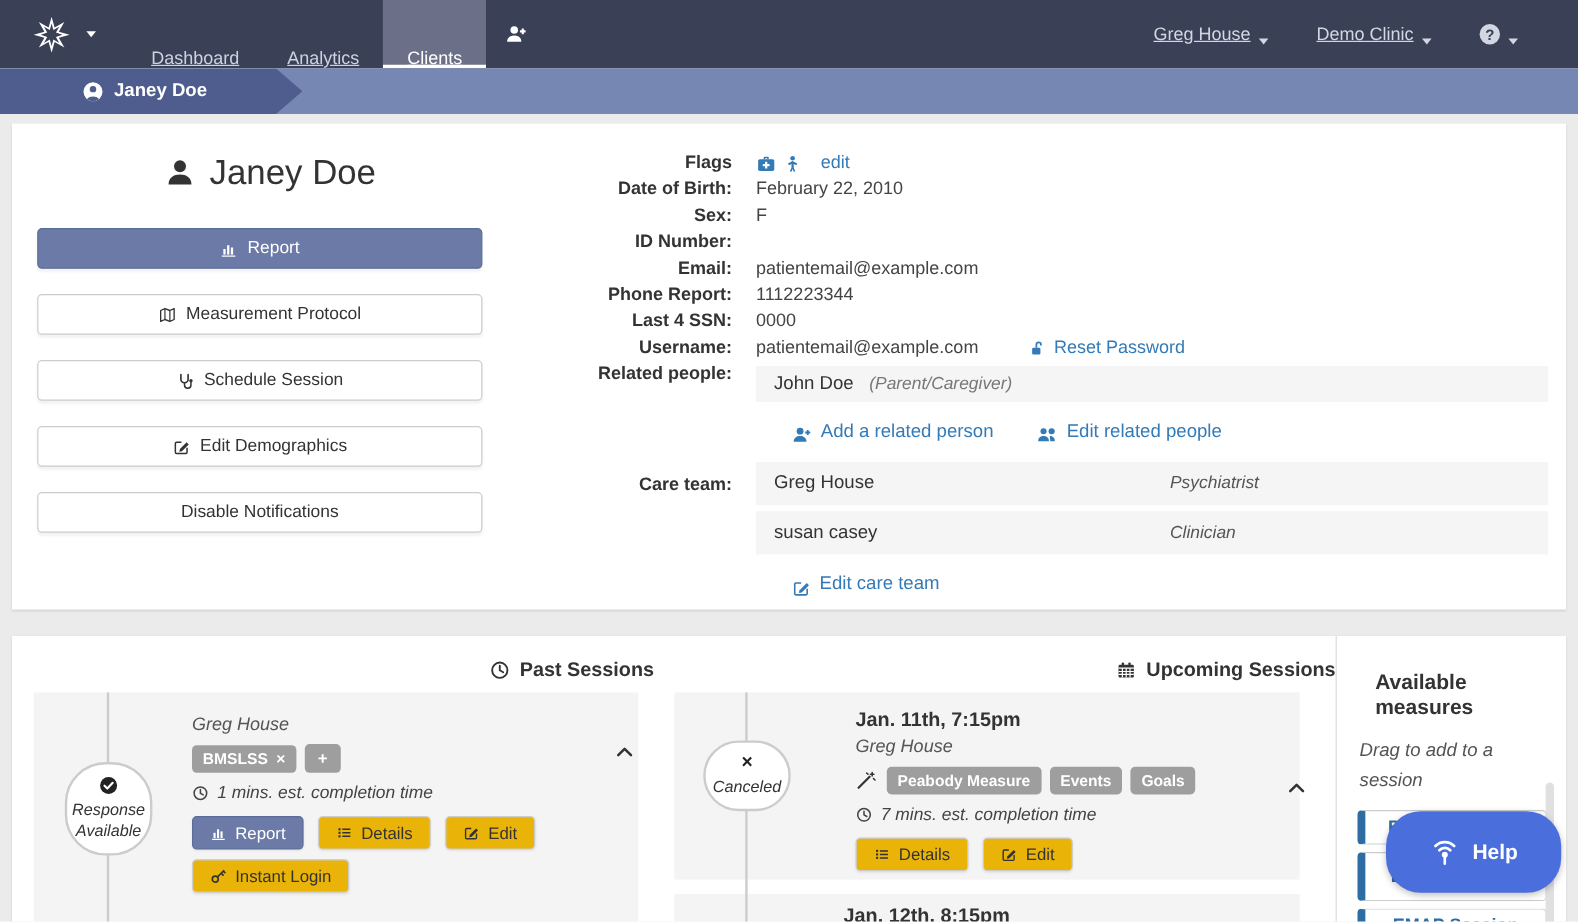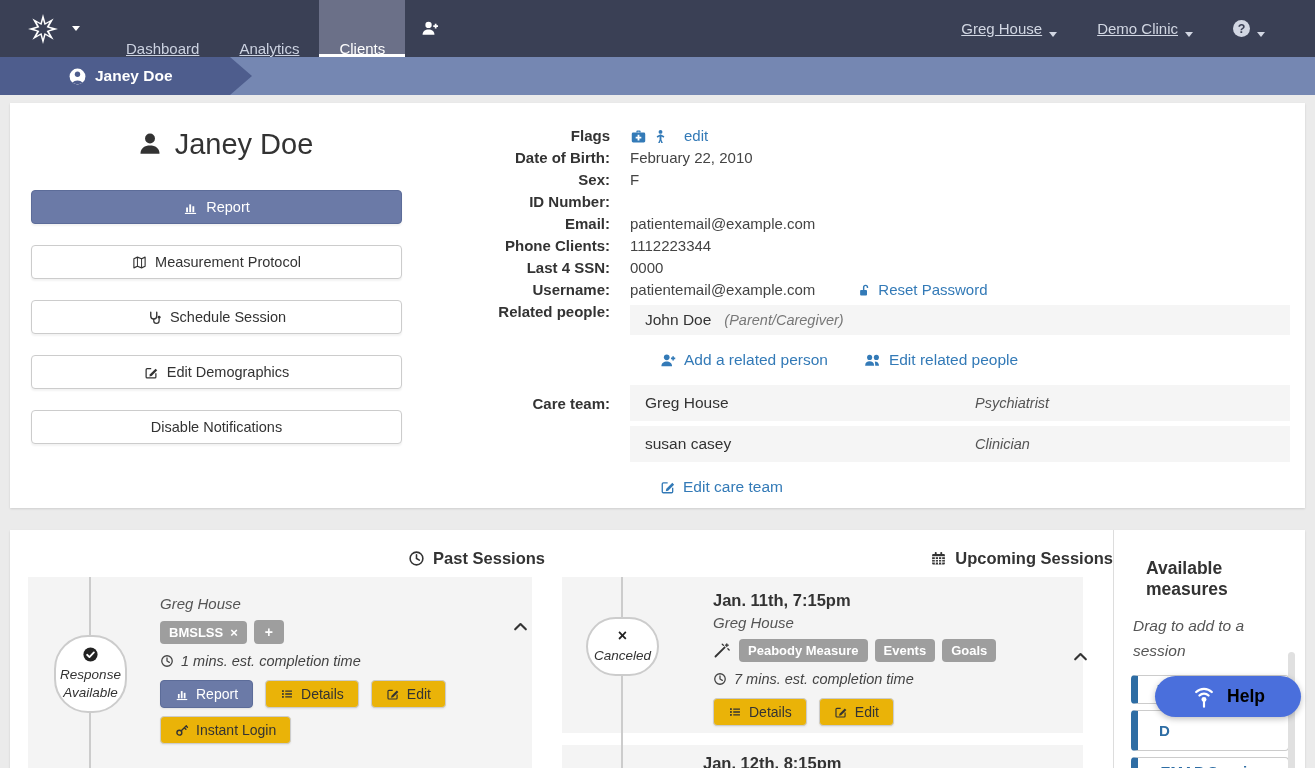--- a/index.html
+++ b/index.html
@@ -79,21 +79,21 @@
   .dvalue { font-size:15px; color:#444; display:flex; align-items:center; }
   .flags-icons { display:flex; align-items:center; gap:6px; color:#337ab7; }
   .edit-flags-link { margin-left:10px; font-size:15px; }
   .reset-pw { margin-left:42px; display:flex; align-items:center; gap:6px; font-size:15px; }
   .related-box {
     flex:1; background:#f5f5f5; height:30px; margin-top:4px;
     display:flex; align-items:center; padding-left:15px; font-size:15.5px; color:#333;
   }
   .rp-role { font-style:italic; color:#777; font-size:14.5px; margin-left:13px; }
   .links-row { display:flex; gap:36px; padding-left:30px; margin-top:14px; align-items:center; flex:1; }
-  .ilink { display:inline-flex; align-items:center; gap:7px; font-size:15.5px; color:#337ab7; cursor:pointer; }
+  .ilink { display:inline-flex; align-items:flex-end; gap:7px; font-size:15.5px; color:#337ab7; cursor:pointer; }
   .ct-stack { flex:1; }
   .ct-row { background:#f5f5f5; height:36px; margin-bottom:5px; position:relative; display:flex; align-items:center; }
   .ct-name { padding-left:15px; font-size:15.5px; color:#333; }
   .ct-role { position:absolute; left:345px; font-style:italic; color:#555; font-size:14.5px; }
   .mt14 { margin-top:14px; }
 
   
   .col-past { width:535px; flex:none; position:relative; }
   .col-upcoming { width:568px; flex:none; position:relative; }
   .col-side { flex:1; border-left:1px solid #ddd; position:relative; }
@@ -139,22 +139,22 @@
     color:#2e6da4; font-weight:bold; font-size:15px; text-align:center;
     margin-bottom:6px; overflow:hidden; cursor:grab;
   }
   .mc-1 { height:29px; line-height:27px; }
   .mc-2 { height:41px; line-height:39px; text-align:left; padding-left:21px; }
   .mc-3 { height:48px; line-height:19px; padding-top:4px; }
   .side-scrollbar { position:absolute; right:10px; top:122px; width:7px; height:250px; background:#e0e0e0; border-radius:4px; cursor:pointer; }
 
   
   .help-btn {
-    position:absolute; left:1155px; top:676px; width:146px; height:41px; border-radius:29px;
-    background:#4a6fdc; color:#000000; display:flex; align-items:center; justify-content:center; gap:10px;
+    position:absolute; left:1155px; top:676px; width:146px; height:68px; border-radius:29px;
+    background:#4a6fdc; color:#ffffff; display:flex; align-items:center; justify-content:center; gap:10px;
     font-weight:bold; font-size:17.5px; cursor:pointer; z-index:50; box-shadow:0 2px 6px rgba(0,0,0,.25);
   }
 
   .icon { display:inline-flex; flex:none; }
   svg.defs { position:absolute; width:0; height:0; }
 </style>
 </head>
 <body>
 
 <svg class="defs" aria-hidden="true">
@@ -397,21 +397,21 @@
           <span></span>
         </div>
     </div>
     <div class="drow">
       <div class="dlabel">Email:</div>
       <div class="dvalue">
           <span>patientemail@example.com</span>
         </div>
     </div>
     <div class="drow">
-      <div class="dlabel">Phone Clients:</div>
+      <div class="dlabel">Phone Report:</div>
       <div class="dvalue">
           <span>1112223344</span>
         </div>
     </div>
     <div class="drow">
       <div class="dlabel">Last 4 SSN:</div>
       <div class="dvalue">
           <span>0000</span>
         </div>
     </div>

